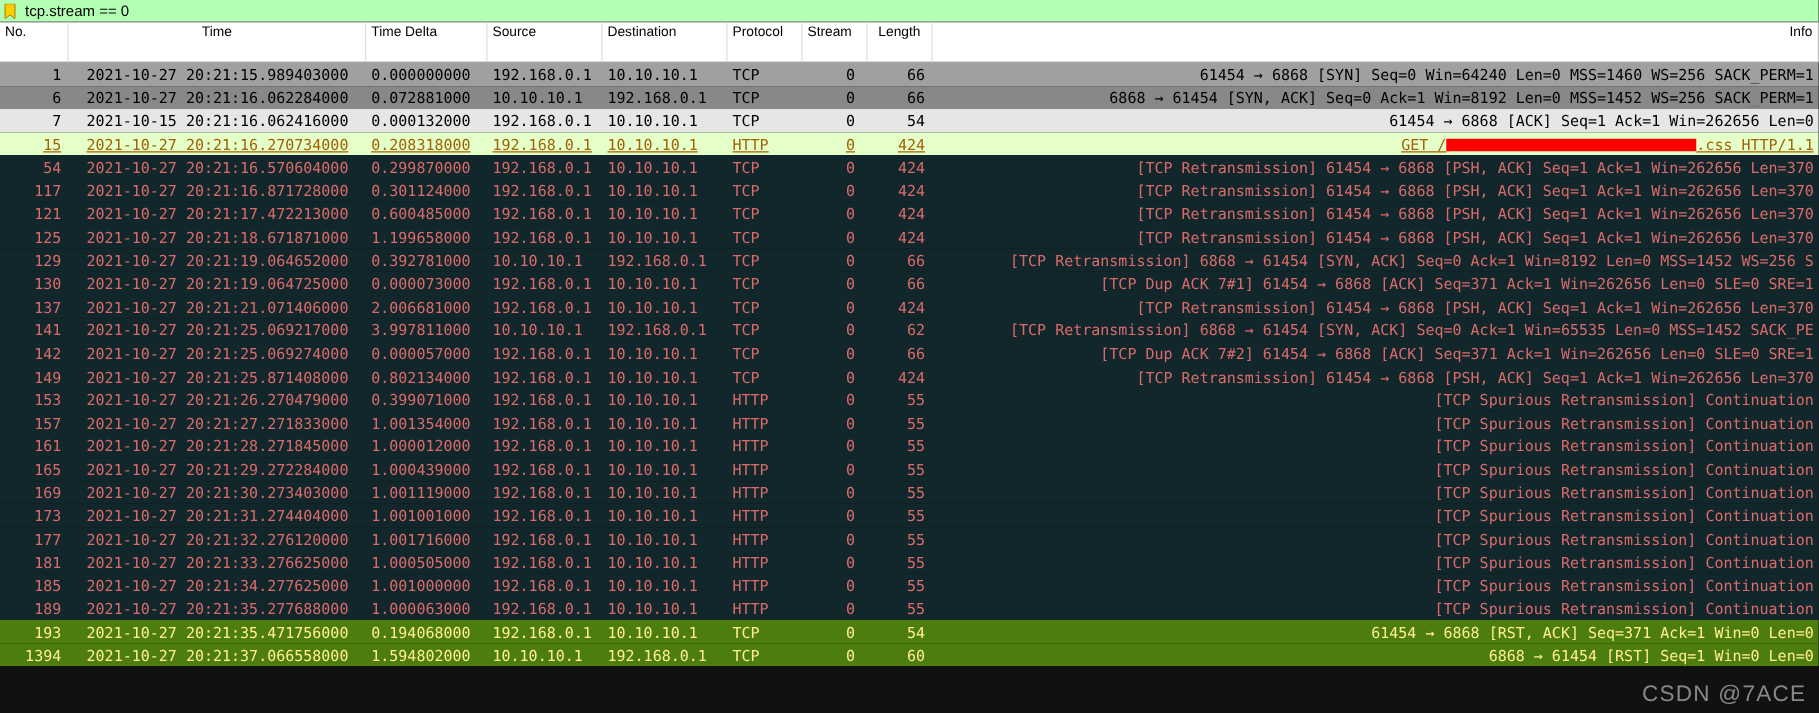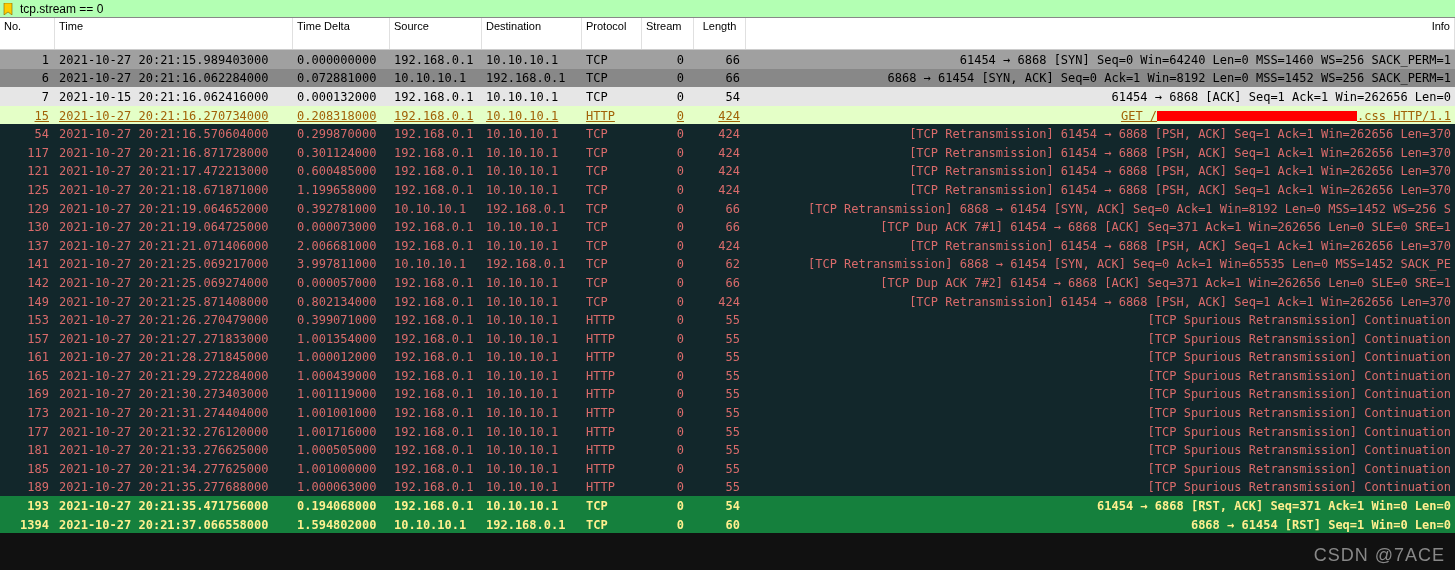--- a/index.html
+++ b/index.html
@@ -42,21 +42,21 @@
     color: #000;
     border-bottom: 1px solid #ccc;
   }
   .header-row > div {
     border-right: 1px solid #e0e0e0;
     padding: 2px 4px;
     overflow: hidden;
     white-space: nowrap;
   }
   .col-no     { width: 55px; text-align: left; }
-  .col-time   { width: 238px; text-align: left; }
+  .col-time   { width: 238px; text-align: center; }
   .col-delta  { width: 97px; text-align: left; }
   .col-src    { width: 92px; text-align: left; }
   .col-dst    { width: 100px; text-align: left; }
   .col-proto  { width: 60px; text-align: left; }
   .col-stream { width: 52px; text-align: left; }
   .col-len    { width: 52px; text-align: center; }
   .col-info   { flex: 1; text-align: right; }
 
   .rows { font-size: 12px; }
   .row {
@@ -73,21 +73,21 @@
   .row .col-no     { text-align: right; padding-right: 6px;}
   .row .col-stream { text-align: right; padding-right: 10px;}
   .row .col-len    { text-align: right; padding-right: 6px;}
 
   
   .t-syn       { background:#a0a0a0; color:#000; }
   .t-syn2      { background:#888888; color:#000; }
   .t-ack       { background:#e6e6e6; color:#000; }
   .t-http      { background:#e4ffc7; color:#a16207;text-decoration:underline; }
   .t-retrans   { background:#12272b; color:#d96b6b; }
-  .t-rst       { background:#15803d; color:#ffef8f;font-weight:bold; }
+  .t-rst       { background:#4d7c0f; color:#ffef8f; }
 
   .redact {
     display:inline-block;
     background:#ff0000;
     height:10px;
     vertical-align:middle;
   }
   .watermark {
     position:fixed;
     right:10px; bottom:4px;

